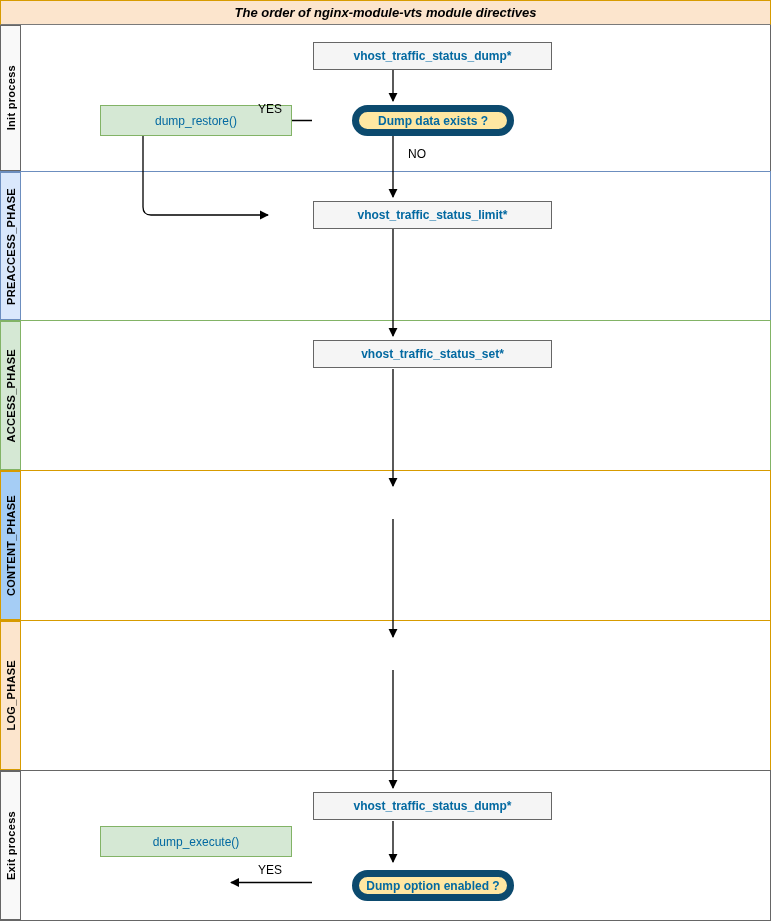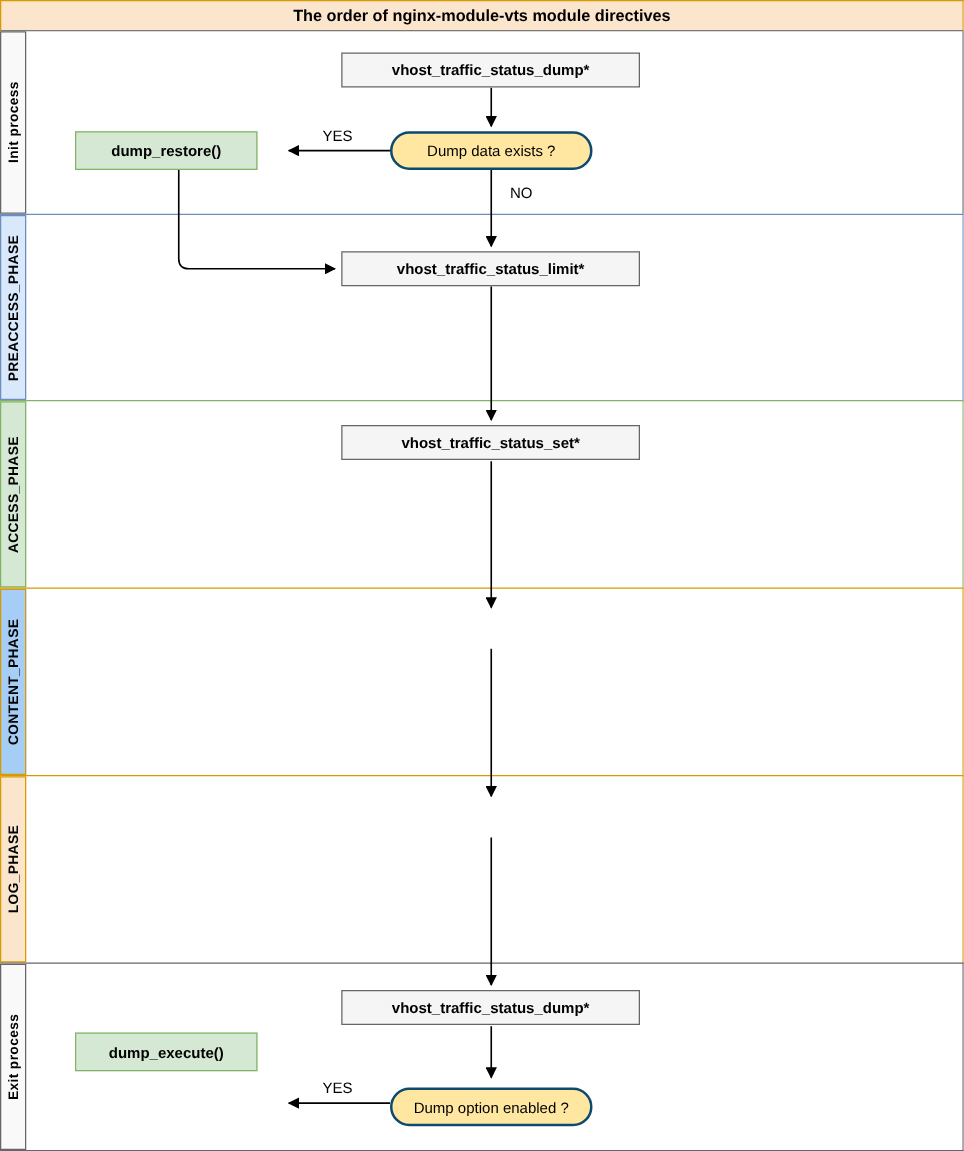--- a/index.html
+++ b/index.html
@@ -13,21 +13,21 @@
   }
   
   .title-bar {
     position: absolute;
     left: 0; top: 0;
     width: 771px; height: 25px;
     background: #FCE5CD;
     border: 1px solid #D79B00;
     border-bottom: 1px solid #7a7a7a;
     display: flex; align-items: center; justify-content: center;
-    font-size: 13px; font-weight: bold; color: #000000;
+    font-size: 13px; font-weight: bold; color: #000000; font-style: italic;
   }
   
   .lane { position: absolute; left: 0; width: 771px; background: transparent; }
   .lane-init      { top: 25px;  height: 146px; border-right: 1px solid #666666; }
   .lane-preaccess { top: 171px; height: 149px; border-top: 1px solid #6C8EBF; border-right: 1px solid #6C8EBF; }
   .lane-access    { top: 320px; height: 150px; border-top: 1px solid #82B366; border-right: 1px solid #82B366; }
   .lane-content   { top: 470px; height: 150px; border-top: 1px solid #D79B00; border-right: 1px solid #D79B00; }
   .lane-log       { top: 620px; height: 150px; border-top: 1px solid #D79B00; border-right: 1px solid #D79B00; }
   .lane-exit      { top: 770px; height: 151px; border-top: 1px solid #666666; border-right: 1px solid #666666; border-bottom: 1px solid #666666; }
   .lane-strip {
@@ -44,39 +44,40 @@
     writing-mode: vertical-rl;
     transform: rotate(180deg);
     font-size: 11px; font-weight: bold; color: #000000;
     letter-spacing: 0.3px;
     white-space: nowrap;
   }
   
   .node {
     position: absolute;
     display: flex; align-items: center; justify-content: center;
-    font-size: 12px; color: #000000;
+    font-size: 12px; color: #0369a1;
     z-index: 3;
     text-align: center;
+    margin-left: 40px;
   }
   .node-process {
     left: 273px; width: 239px; height: 28px;
     background: #F5F5F5; border: 1px solid #666666;
     font-weight: bold;
   }
   .node-decision {
     left: 312px; width: 162px; height: 31px;
-    background: #FFE7A2; border: 2px solid #0c4a6e;
+    background: #FFE7A2; border: 7px solid #0c4a6e;
     border-radius: 16px;
-    font-weight: normal;
+    font-weight: bold;
   }
   .node-action {
-    left: 60px; width: 146px; height: 31px;
+    left: 60px; width: 192px; height: 31px;
     background: #D5E8D4; border: 1px solid #82B366;
-    font-weight: bold;
+    font-weight: normal;
   }
   
   .edge-label {
     position: absolute;
     font-size: 12px; color: #000000;
     z-index: 4;
     width: 36px; text-align: center;
   }
   
   .edges-svg {

